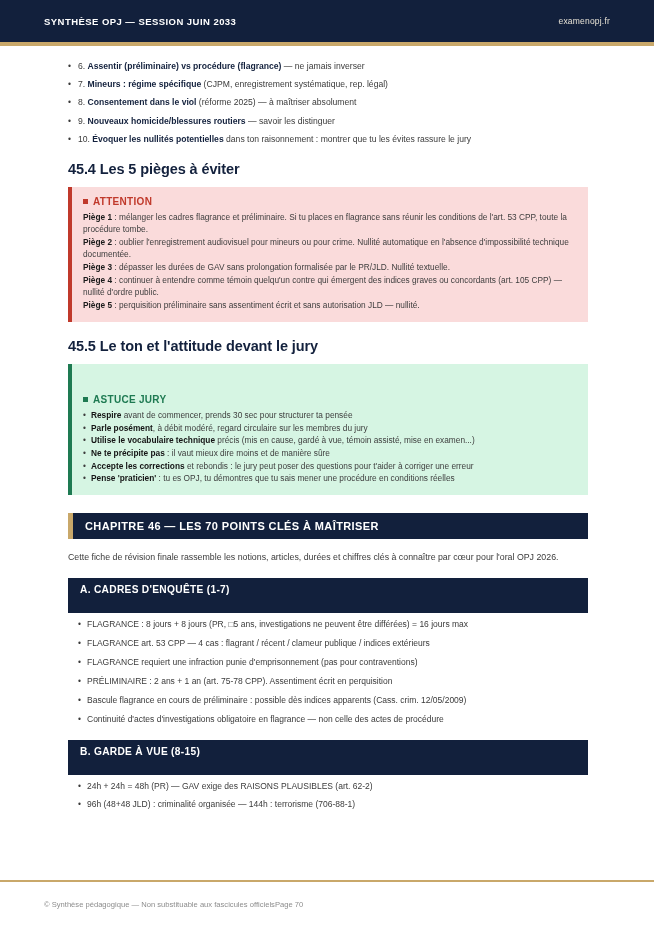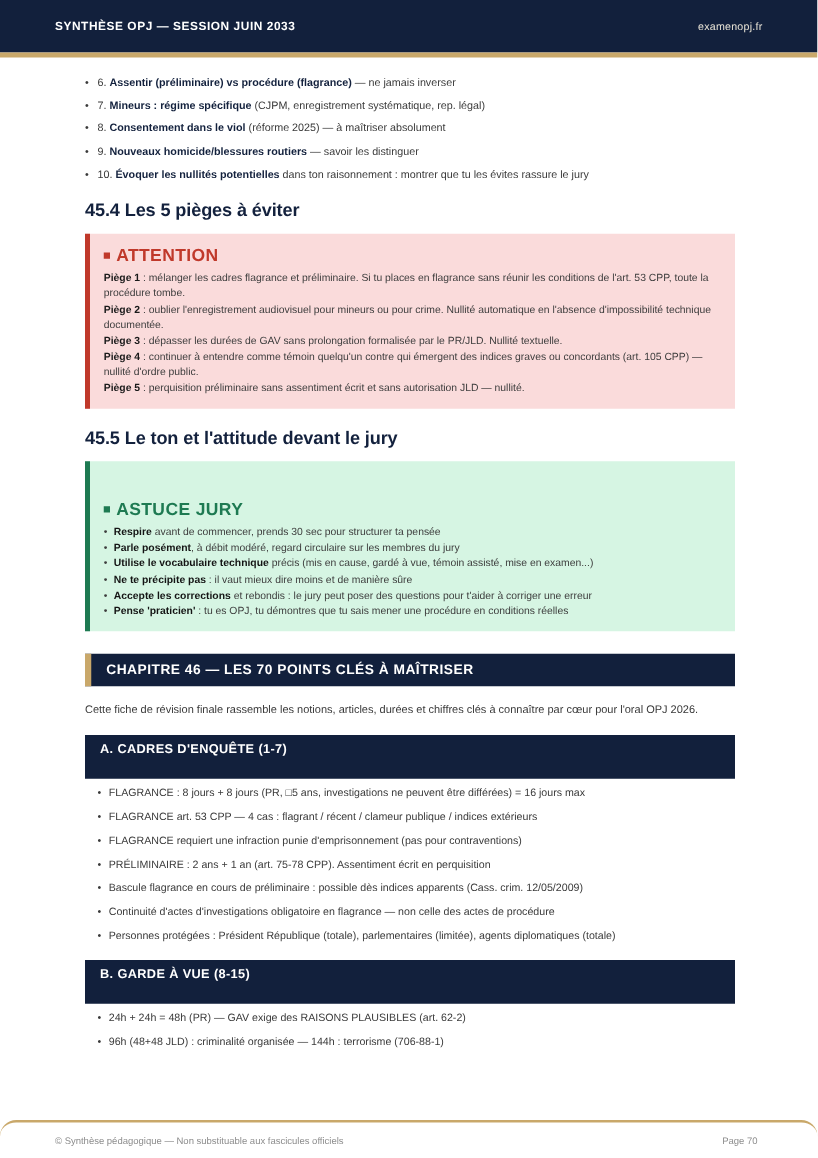--- a/index.html
+++ b/index.html
@@ -90,21 +90,21 @@
   }
   .callout.attention {
     background: #fadbdb;
     border-left: 4px solid #c0392b;
   }
   .callout.astuce {
     background: #d6f5e3;
     border-left: 4px solid #1e7a52;
   }
   .callout-title {
-    font-size: 14px;
+    font-size: 10px;
     font-weight: bold;
     letter-spacing: 0.3px;
     margin-bottom: 4px;
     display: flex;
     align-items: center;
     gap: 5px;
     text-align: right;
   }
   .callout.attention .callout-title { color: #c0392b; }
   .callout.astuce .callout-title { color: #1e7a52; margin-top: 21px; }
@@ -192,28 +192,26 @@
     position: absolute;
     left: 0;
   }
 
   
   .page-footer {
     position: absolute;
     left: 0;
     right: 0;
     bottom: 0;
-    height: 30px;
+    height: 46px;
     border-top: 2px solid #c9a86a;
     box-sizing: border-box;
     display: flex;
     align-items: center;
-    justify-content: space-between;
     padding: 0 48px 0 44px;
-    border-radius: 13px;
   }
   .footer-left, .footer-right {
     font-size: 7.6px;
     color: #8d8d8d;
   }
 </style>
 </head>
 <body>
 
 <header class="page-header">
@@ -269,21 +267,20 @@
   <p class="intro-para">Cette fiche de révision finale rassemble les notions, articles, durées et chiffres clés à connaître par cœur pour l'oral OPJ 2026.</p>
 
   <div class="sec-banner">A. CADRES D'ENQUÊTE (1-7)</div>
   <ul class="key-list" id="list-a">
       <li>FLAGRANCE : 8 jours + 8 jours (PR, □5 ans, investigations ne peuvent être différées) = 16 jours max</li>
       <li>FLAGRANCE art. 53 CPP — 4 cas : flagrant / récent / clameur publique / indices extérieurs</li>
       <li>FLAGRANCE requiert une infraction punie d'emprisonnement (pas pour contraventions)</li>
       <li>PRÉLIMINAIRE : 2 ans + 1 an (art. 75-78 CPP). Assentiment écrit en perquisition</li>
       <li>Bascule flagrance en cours de préliminaire : possible dès indices apparents (Cass. crim. 12/05/2009)</li>
       <li>Continuité d'actes d'investigations obligatoire en flagrance — non celle des actes de procédure</li>
-      <li>Personnes protégées : Président République (totale), parlementaires (limitée), agents diplomatiques (totale)</li>
     </ul>
 
   <div class="sec-banner">B. GARDE À VUE (8-15)</div>
   <ul class="key-list" id="list-b">
       <li>24h + 24h = 48h (PR) — GAV exige des RAISONS PLAUSIBLES (art. 62-2)</li>
       <li>96h (48+48 JLD) : criminalité organisée — 144h : terrorisme (706-88-1)</li>
     </ul>
 
 </main>
 

